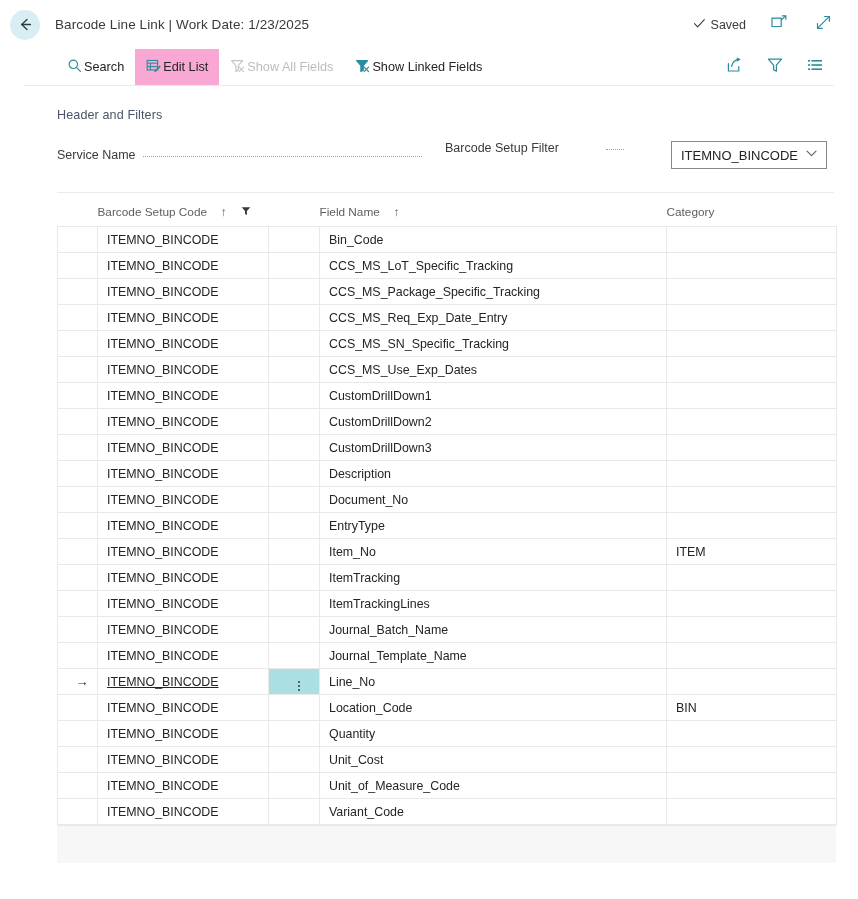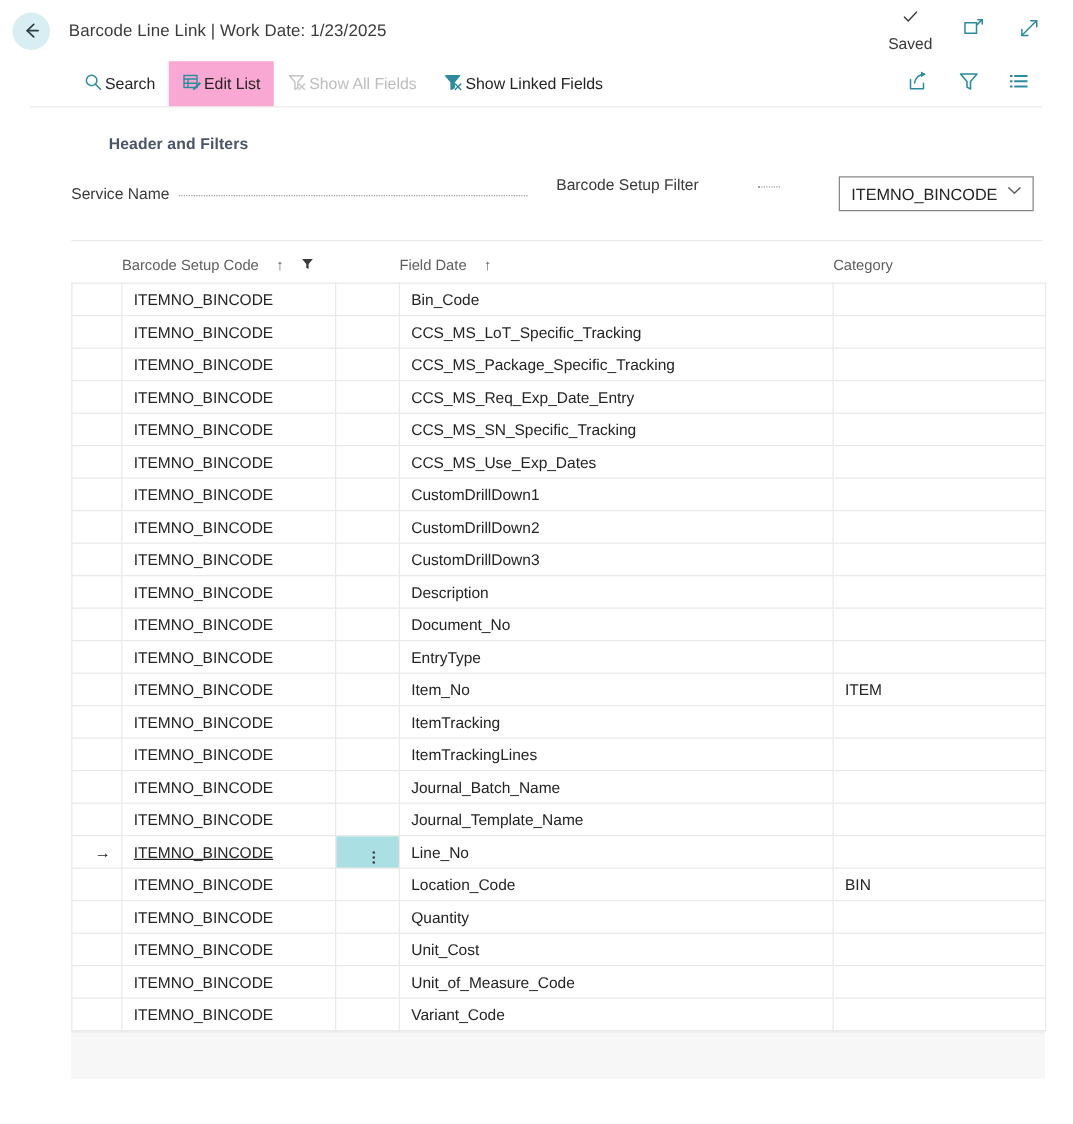--- a/index.html
+++ b/index.html
@@ -40,21 +40,21 @@
   }
   .titlebar-right {
     margin-left: auto;
     margin-right: 24px;
     display: flex;
     align-items: center;
     gap: 22px;
   }
   .saved-status {
     display: flex; align-items: center; gap: 5px;
-    font-size: 12.5px; color: #3b3a39; flex-direction: column;
+    font-size: 12.5px; color: #3b3a39;
   }
   .icon-btn {
     width: 22px; height: 22px;
     display: flex; align-items: center; justify-content: center;
     cursor: pointer;
   }
 
   
   .toolbar {
     height: 37px;
@@ -77,23 +77,23 @@
   .tb-item.disabled { color: #bdbdbd; cursor: default; }
   .tb-right {
     margin-left: auto;
     display: flex; align-items: center;
     gap: 18px;
     padding-right: 8px;
   }
 
   
   .section-title {
-    margin: 22px 0 0 87px;
+    margin: 22px 0 0 57px;
     font-size: 12.6px;
-    font-weight: bold;
+    font-weight: normal;
     color: #4a5568;
     letter-spacing: 0.1px;
   }
   .filters-row {
     margin: 19px 0 0 0;
     display: flex;
     align-items: center;
     height: 28px;
     position: relative;
   }
@@ -395,21 +395,21 @@
             <span>
               <svg width="10" height="10" viewBox="0 0 10 10">
                 <path d="M0.7 1.2 h8.6 l-3.4 3.9 v4 l-1.9 -1 v-3 z" fill="#3b3a39"></path>
               </svg>
             </span>
           </span>
         </th>
         <th></th>
         <th>
           <span class="th-inner">
-            <span>Field Date</span>
+            <span>Field Name</span>
             <span>↑</span>
           </span>
         </th>
         <th>
           <span class="th-inner">
             <span>Category</span>
           </span>
         </th>
       </tr>
     </thead>

